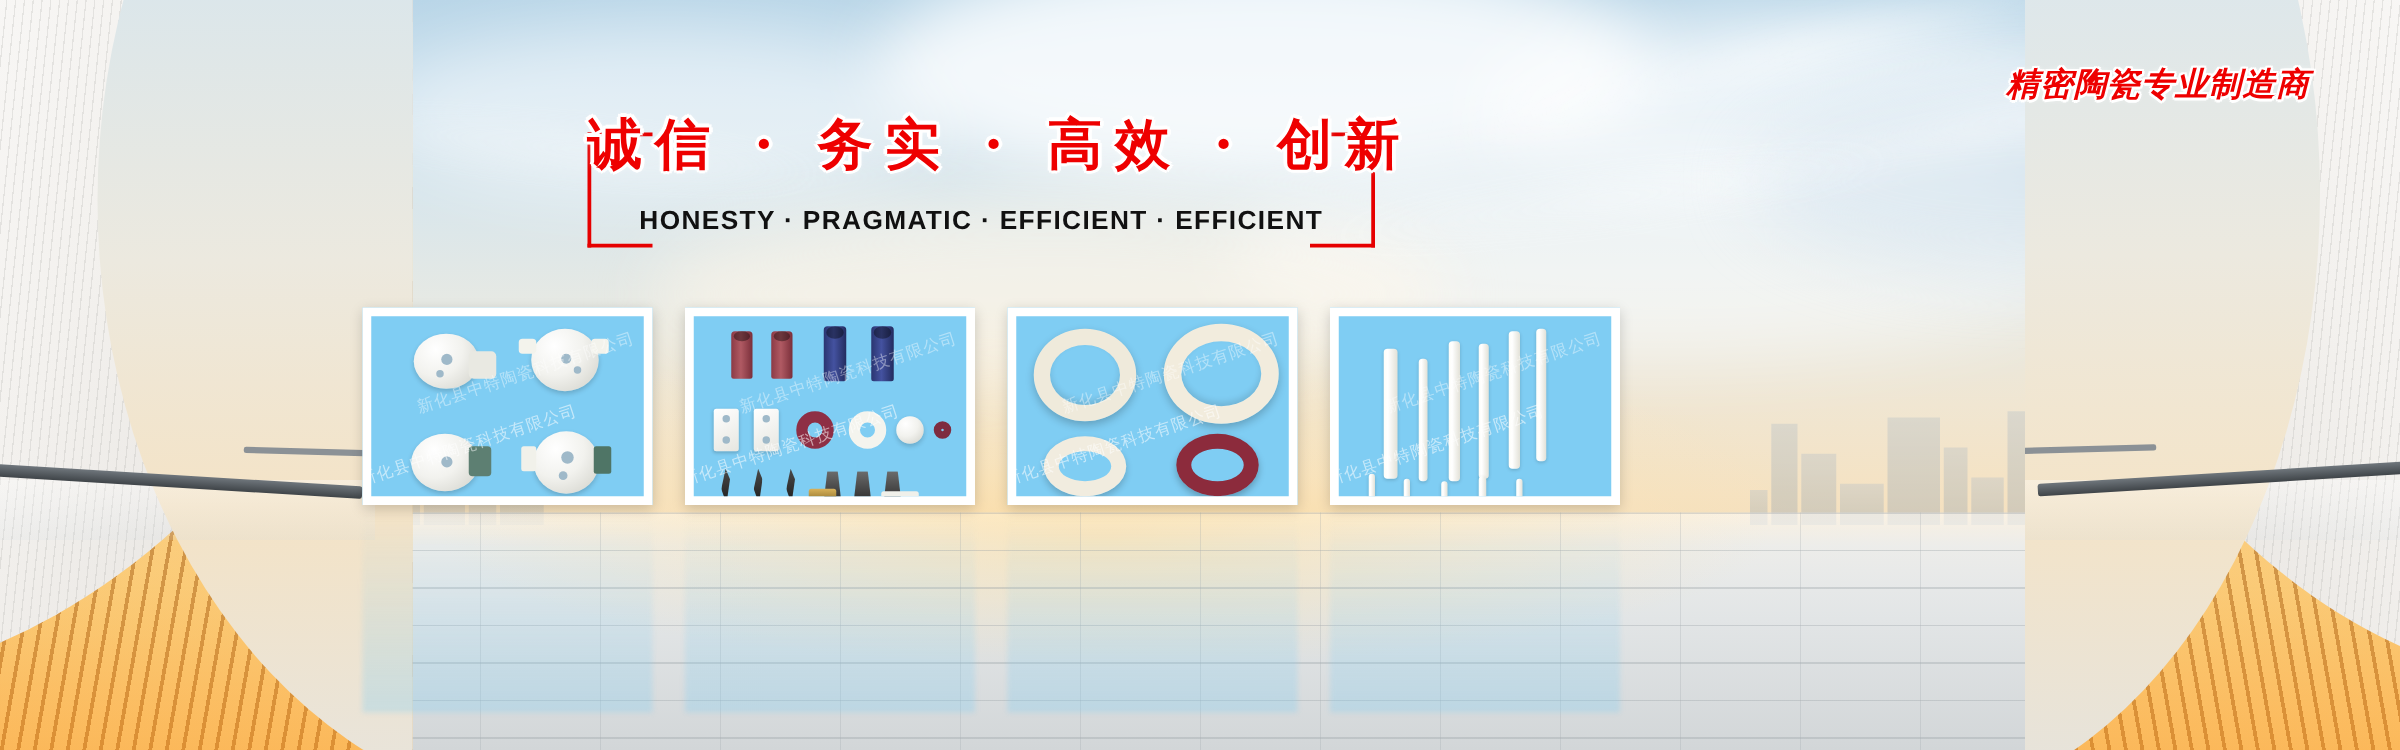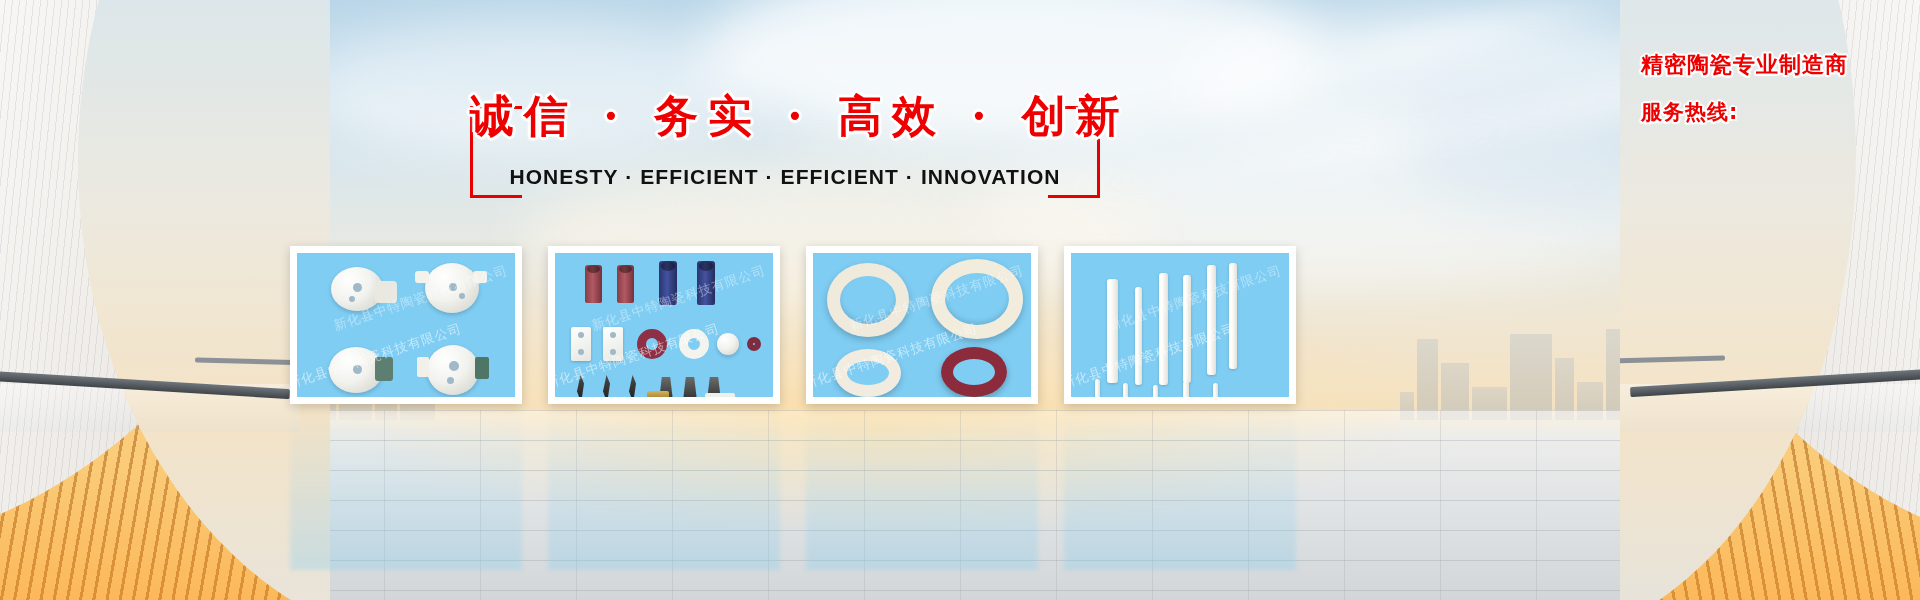--- a/index.html
+++ b/index.html
@@ -145,21 +145,21 @@
     color:#111; line-height:1;
   }
 
   
   .contact{ position:absolute; right:72px; top:50px; text-align:left; }
   .contact div{ white-space:nowrap; color:#ee0000; font-weight:700;
     text-shadow:
       -1.5px -1.5px 0 #fff, 1.5px -1.5px 0 #fff, -1.5px 1.5px 0 #fff, 1.5px 1.5px 0 #fff,
       -2px 0 0 #fff, 2px 0 0 #fff, 0 -2px 0 #fff, 0 2px 0 #fff,
       0 0 5px rgba(255,255,255,0.9); }
-  .c-tag{ font-family:"DejaVu Sans", sans-serif; font-size:22px; letter-spacing:1px; margin-bottom:18px; }
+  .c-tag{ font-family:"DejaVu Sans", sans-serif; font-size:26px; letter-spacing:1px; margin-bottom:18px;font-style:italic; }
   .c-line{ font-family:"DejaVu Sans", sans-serif; font-size:21px; letter-spacing:1px; margin-bottom:8px; }
   .c-phone{ font-family:"Liberation Sans", sans-serif; font-size:30px; letter-spacing:1px; }
 
   
   .panels{ position:absolute; left:290px; top:246px; display:flex; gap:26px; }
   .panel{
     position:relative; width:232px; height:158px;
     background:#7fcdf3; border:7px solid #ffffff; overflow:hidden;
     box-shadow:0 3px 10px rgba(0,0,0,0.18);
   }
@@ -265,26 +265,25 @@
     <div class="void"></div>
     <div class="glass glass-r"></div>
     <div class="rail rail-r"></div>
     <div class="rail rail-r2"></div>
   </div>
 
   <div class="slogan-wrap">
     <div class="bracket br-l"></div>
     <div class="bracket br-r"></div>
     <div class="cn-slogan">诚信 · 务实 · 高效 · 创新</div>
-    <div class="en-slogan">HONESTY · EFFICIENT · EFFICIENT · INNOVATION</div>
+    <div class="en-slogan">HONESTY · PRAGMATIC · EFFICIENT · EFFICIENT</div>
   </div>
 
   <div class="contact">
     <div class="c-tag">精密陶瓷专业制造商</div>
-    <div class="c-line">服务热线:</div>
   </div>
 
   <div class="panels">
 
     <div class="panel">
       <div class="pp disc" style="left:34px; top:14px; width:52px; height:44px;">
         <div class="pp hole" style="left:22px; top:16px; width:9px; height:9px;"></div>
         <div class="pp hole" style="left:18px; top:29px; width:6px; height:6px;"></div>
       </div>
       <div class="pp" style="left:78px; top:28px; width:22px; height:22px; background:#e9e9e2; border-radius:4px;"></div>

